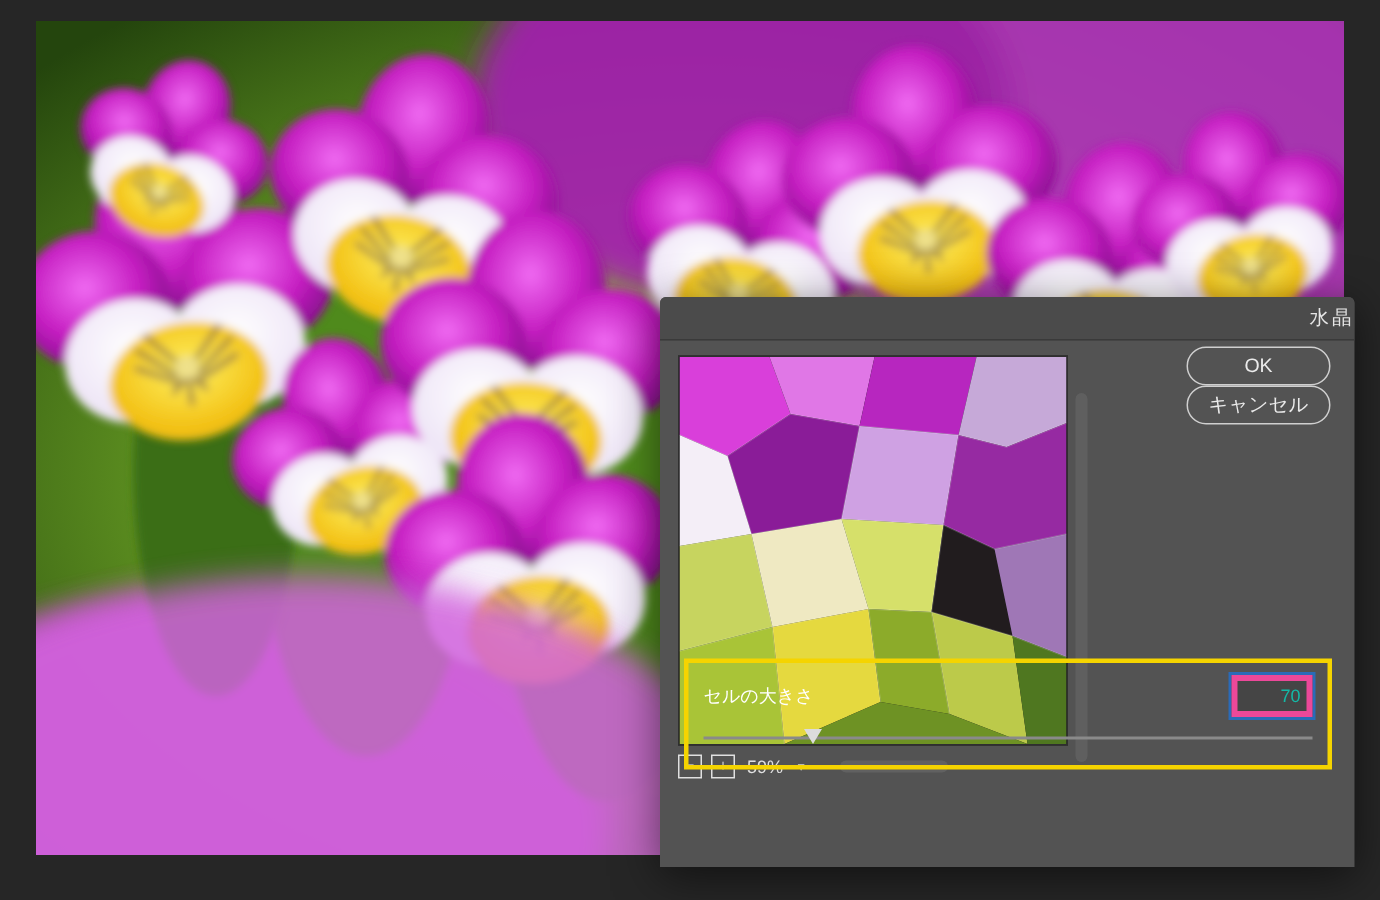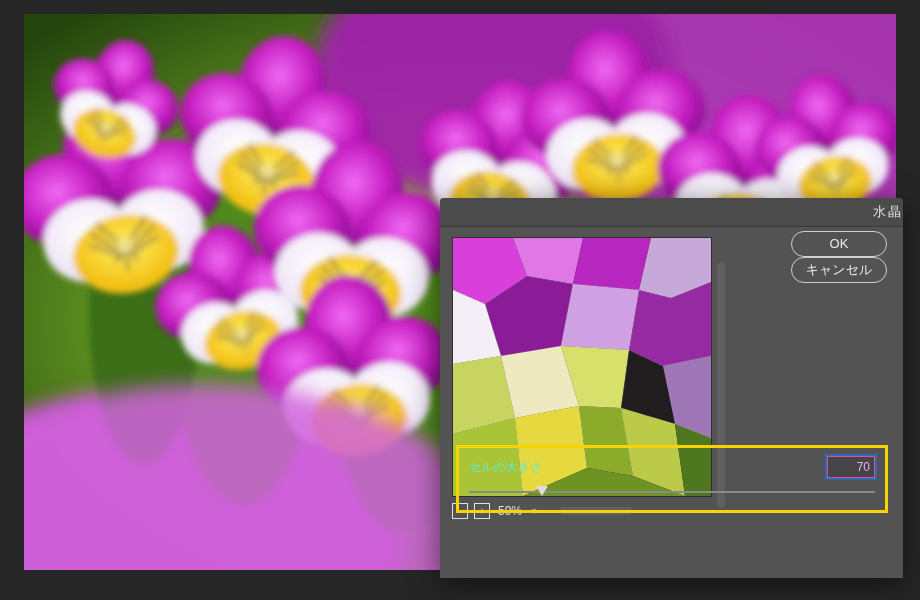--- a/index.html
+++ b/index.html
@@ -13,22 +13,22 @@
   .preview-scroll{position:absolute;right:-14px;top:24px;width:8px;height:246px;background:#6a6a6a;border-radius:4px;opacity:.55}
   .zoom-row{display:flex;align-items:center;gap:6px;margin-top:6px;color:#e0e0e0}
   .zb{width:14px;height:14px;border:1px solid #e0e0e0;display:flex;align-items:center;justify-content:center;font-size:10px;line-height:1;cursor:pointer;user-select:none}
   .zoom-val{font-size:12px;margin-left:2px}
   .chev{width:12px;text-align:center;cursor:pointer;font-size:9px;opacity:.9}
   .zoom-scroll{height:8px;flex:0 0 72px;background:#6e6e6e;border-radius:4px;margin-left:14px;opacity:.55}
   .btns{position:absolute;right:16px;top:4px;width:96px;display:flex;flex-direction:column;}
   .btn{height:24px;border:1px solid #cfcfcf;border-radius:14px;text-align:center;line-height:24px;font-size:13px;color:#eaeaea;cursor:pointer;background:transparent}
   .param-box{position:absolute;left:16px;right:15px;bottom:18px;border:3px solid #f5d400;padding:8px 10px 14px 10px}
   .param-row{display:flex;align-items:center;justify-content:space-between}
-  .param-label{font-size:12px;color:#5eead4}
-  .param-input{width:40px;height:18px;background:#454545;border:1px solid #ec4899;color:#f0abfc;text-align:right;padding-right:4px;font-size:12px;box-shadow:0 0 0 2px #2a6bb8}
+  .param-label{font-size:12px;color:#ffffff}
+  .param-input{width:40px;height:18px;background:#454545;border:4px solid #ec4899;color:#14b8a6;text-align:right;padding-right:4px;font-size:12px;box-shadow:0 0 0 2px #2a6bb8}
   .slider{position:relative;height:8px;margin-top:10px}
   .slider-track{position:absolute;left:0;right:0;top:3px;height:2px;background:#8a8a8a}
   .slider-thumb{position:absolute;top:-2px;width:0;height:0;border-left:6px solid transparent;border-right:6px solid transparent;border-top:10px solid #dcdcdc;transform:translateX(-6px);cursor:pointer}
 </style>
 </head>
 <body>
 
 <div class="stage">
   <svg viewBox="0 0 872 556" preserveAspectRatio="xMidYMid slice">
     <defs>

